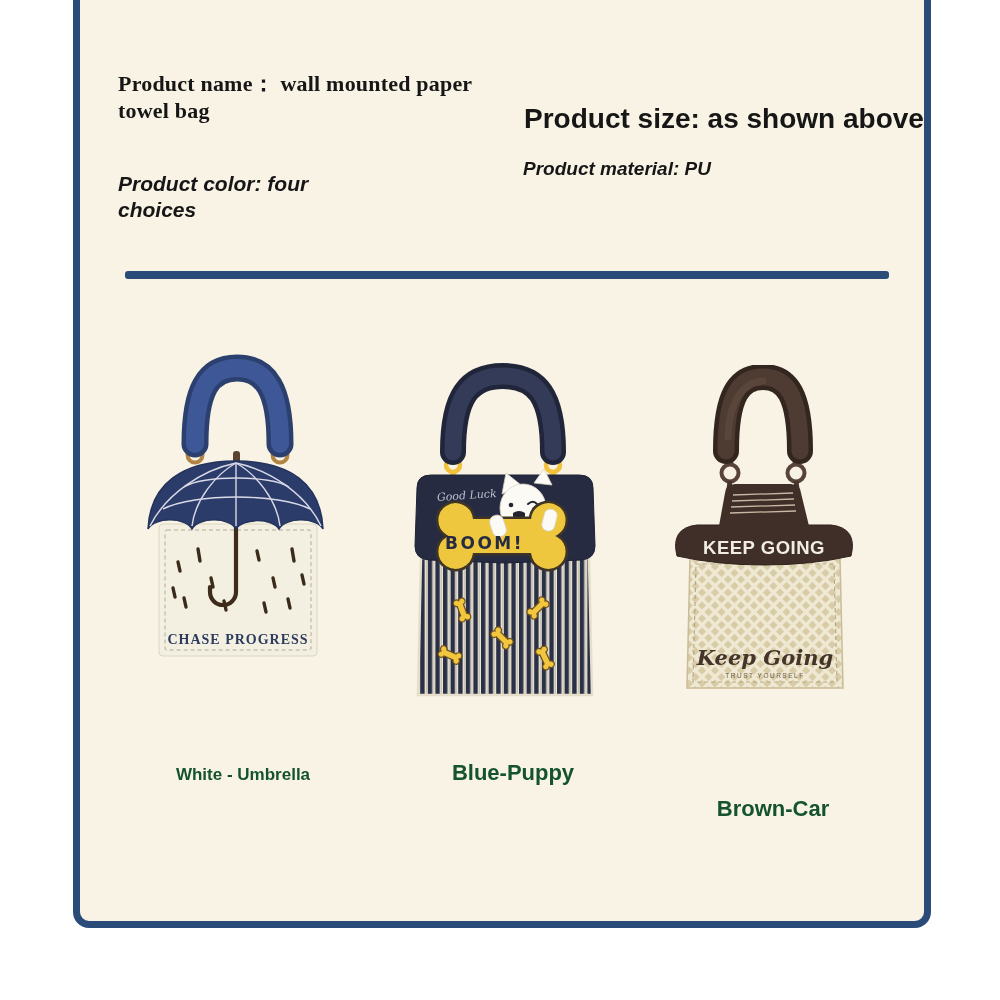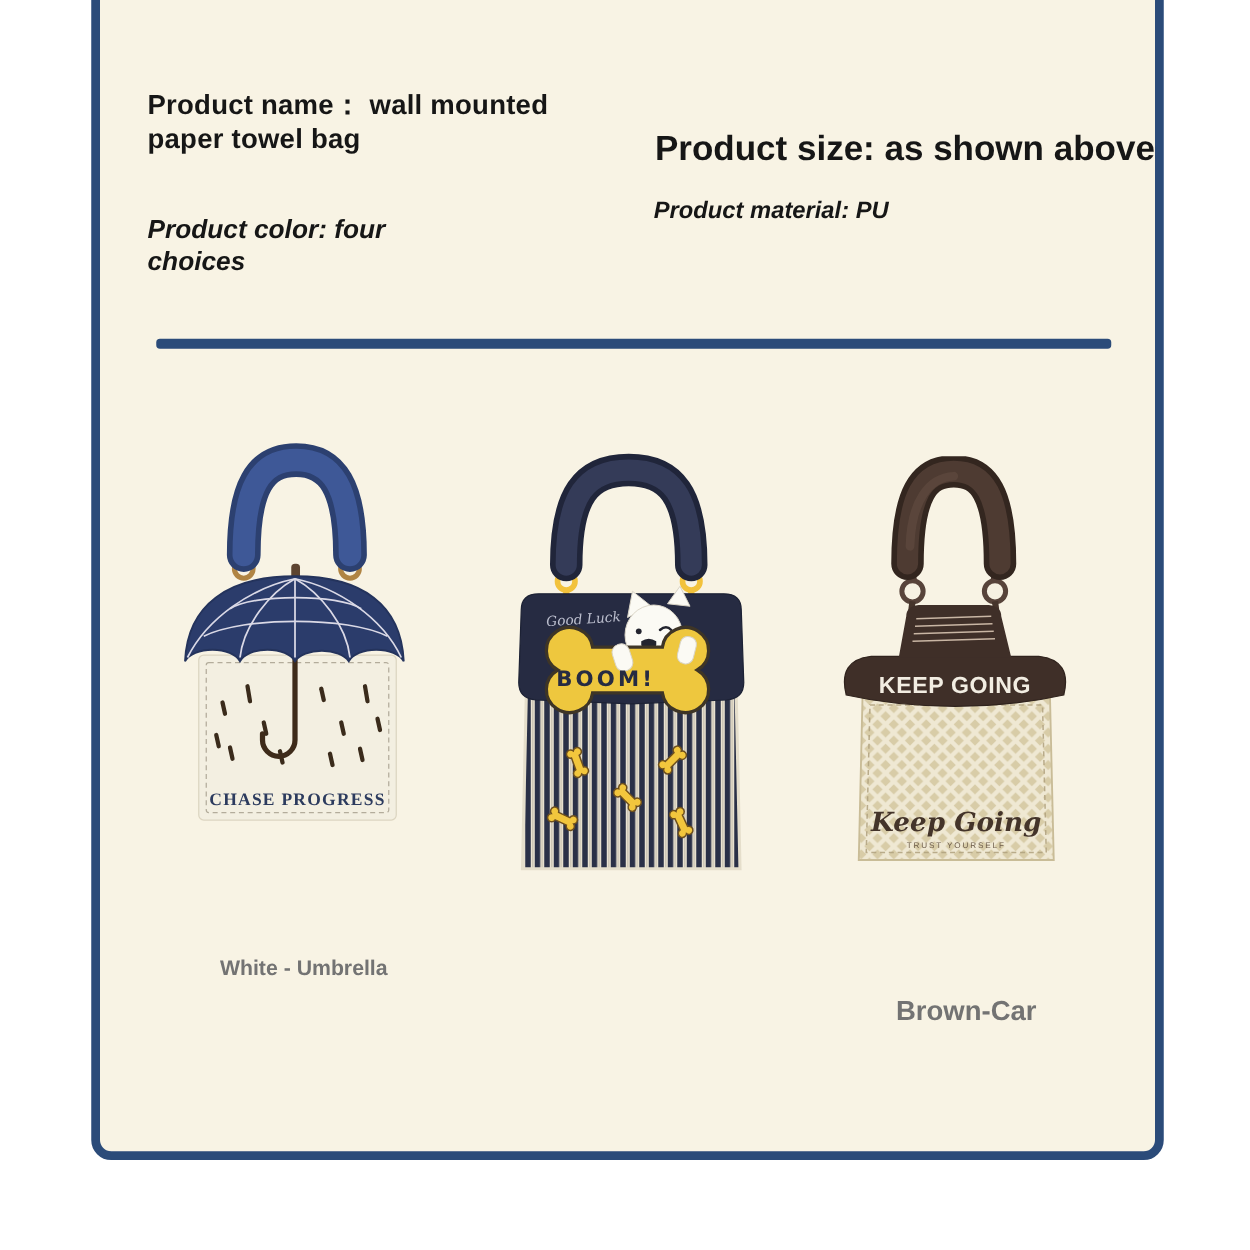--- a/index.html
+++ b/index.html
@@ -1,31 +1,31 @@
 <!DOCTYPE html>
 <html><head>
 <meta charset="utf-8">
 <style>
   html,body{margin:0;padding:0;}
   .page{position:relative;width:1000px;height:1000px;background:#FFFFFF;overflow:hidden;
         font-family:"Liberation Sans",sans-serif;}
   .panel{position:absolute;left:73px;top:-30px;width:858px;height:958px;box-sizing:border-box;
          background:#F8F3E4;border:7px solid #2B4B79;border-radius:16px;}
   .spec{position:absolute;margin:0;font-weight:bold;color:#161616;}
-  .spec-name{left:118px;top:70px;width:360px;font-size:22px;line-height:27px;letter-spacing:0.2px;}
+  .spec-name{left:118px;top:70px;width:360px;font-size:22px;line-height:27px;letter-spacing:0.2px;font-family:Liberation Serif, serif;}
   .spec-size{left:524px;top:103px;font-size:28px;}
   .spec-color{left:118px;top:171px;width:245px;font-size:21px;line-height:26px;font-style:italic;}
   .spec-material{left:523px;top:158px;font-size:19px;font-style:italic;}
   .divider{position:absolute;left:125px;top:271px;width:764px;height:8px;background:#2B4B79;border-radius:3px;}
   .bag{position:absolute;margin:0;padding:0;}
   .bag svg{display:block;}
   .bag1{left:140px;top:352px;}
   .bag2{left:405px;top:362px;}
   .bag3{left:663px;top:365px;}
-  .label{position:absolute;text-align:center;font-weight:bold;color:#737373;}
+  .label{position:absolute;text-align:center;font-weight:bold;color:#14532d;}
   .label1{left:133px;top:765px;width:220px;font-size:17px;}
   .label2{left:403px;top:760px;width:220px;font-size:22px;}
   .label3{left:663px;top:796px;width:220px;font-size:22px;}
   
   .serif-caps{font-family:"Liberation Serif",serif;font-weight:bold;font-size:14px;letter-spacing:1px;fill:#2C3B5E;text-anchor:middle;}
   .script-small{font-family:"DejaVu Serif",serif;font-style:italic;font-size:11px;fill:#BBBECD;text-anchor:middle;}
   .boom{font-family:"DejaVu Sans",sans-serif;font-weight:bold;font-size:17px;letter-spacing:2.5px;fill:#262B42;}
   .keepgoing{font-family:"Liberation Sans",sans-serif;font-weight:bold;font-size:18.5px;letter-spacing:0.5px;fill:#F2EDE2;text-anchor:middle;}
   .script-big{font-family:"DejaVu Serif",serif;font-style:italic;font-weight:bold;font-size:21px;fill:#44342A;text-anchor:middle;}
   .tiny-caps{font-family:"Liberation Sans",sans-serif;font-size:6.5px;letter-spacing:1.5px;fill:#6E5D4B;text-anchor:middle;}
@@ -180,14 +180,15 @@
       </g>
       <g>
         <path d="M63,86 C63,30 76,12 100,12 C124,12 137,30 137,86" fill="none" stroke="#33261F" stroke-width="26" stroke-linecap="round"></path>
         <path d="M63,86 C63,30 76,12 100,12 C124,12 137,30 137,86" fill="none" stroke="#4E3B32" stroke-width="17" stroke-linecap="round"></path>
         <path d="M65,72 C66,36 80,17 100,16" fill="none" stroke="#5F4A3F" stroke-width="7" stroke-linecap="round" opacity="0.7"></path>
       </g>
     </svg>
   </figure>
 
   <div class="label label1">White - Umbrella</div>
+  <div class="label label2">Blue-Puppy</div>
   <div class="label label3">Brown-Car</div>
 </div>
 
 </body></html>

